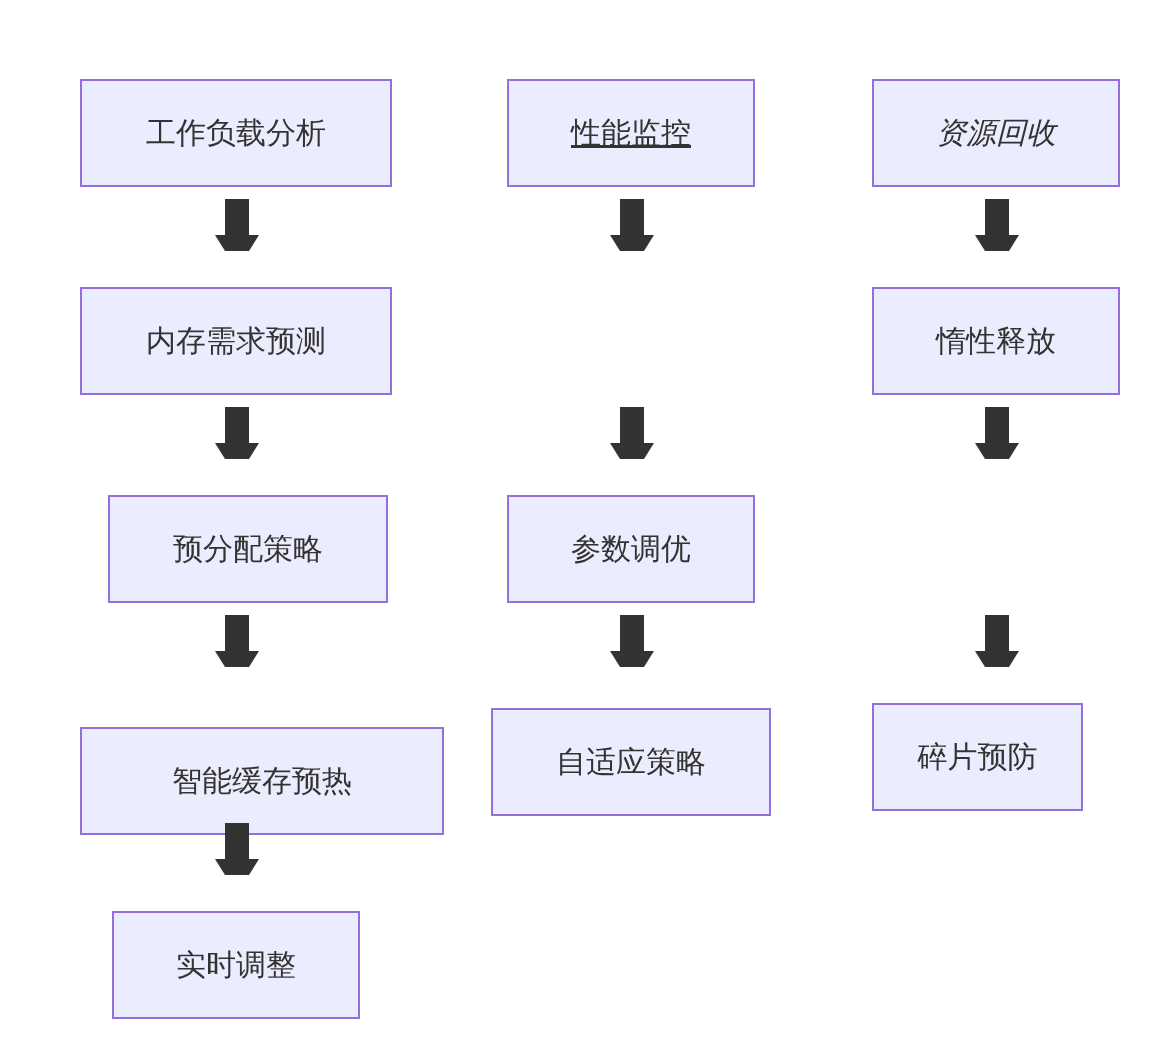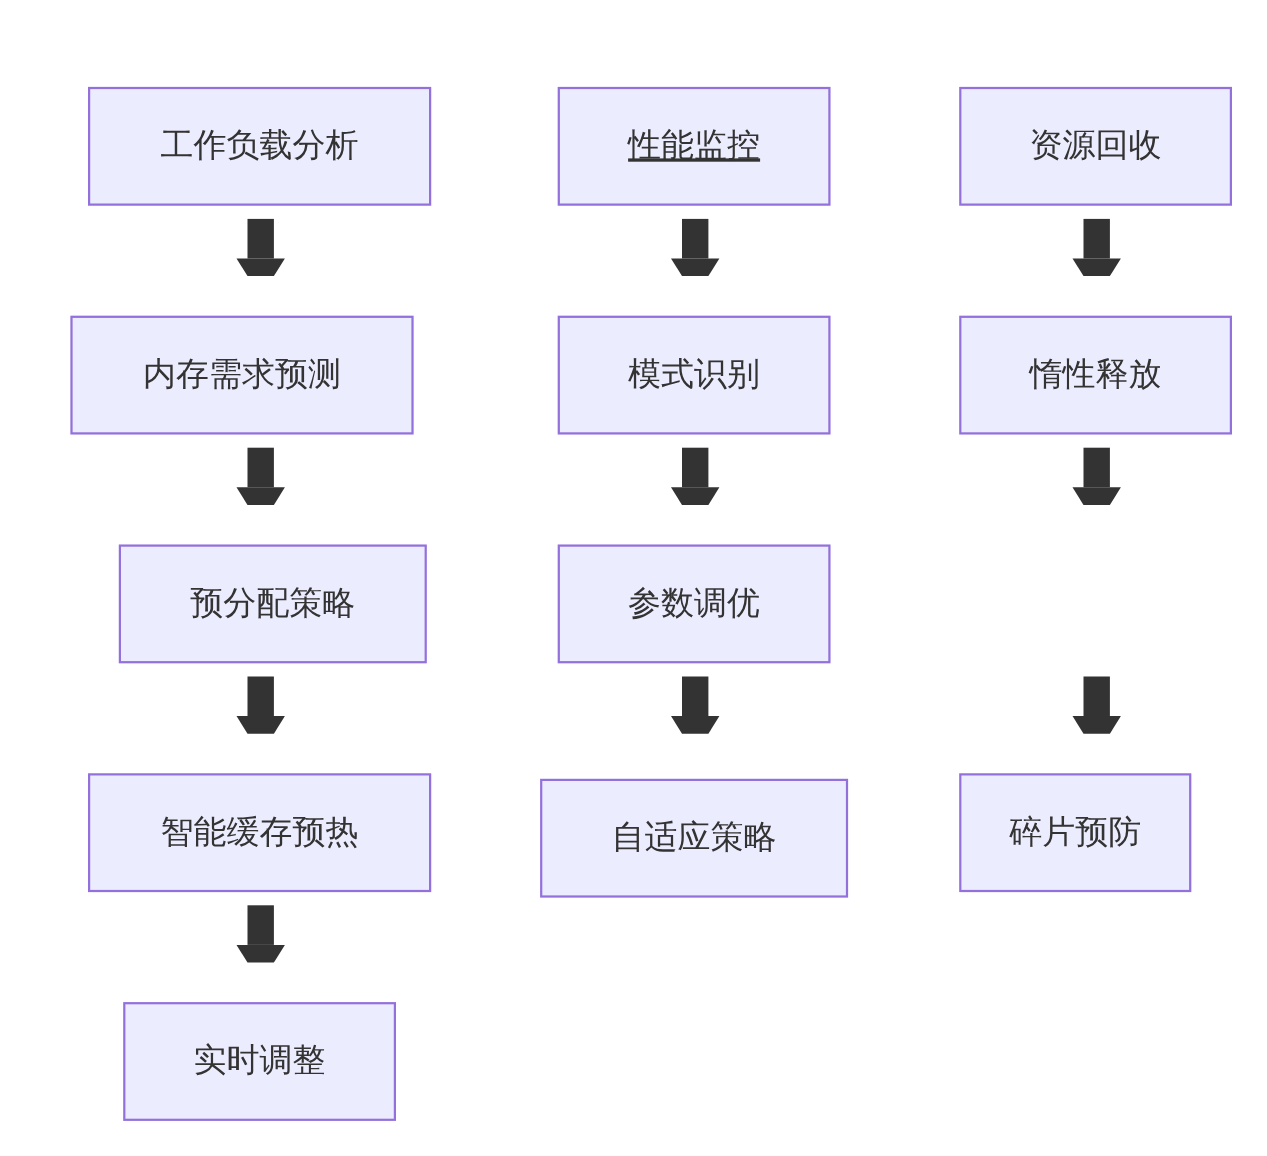--- a/index.html
+++ b/index.html
@@ -49,31 +49,31 @@
   .arrow-head {
     width: 0;
     height: 0;
     border-left: 10px solid transparent;
     border-right: 10px solid transparent;
     border-top: 16px solid var(--arrow-color);
   }
 
   
   .n1  { left: 56px;  top: 55px;  width: 312px; }
-  .n2  { left: 40px;  top: 263px; width: 312px; }
+  .n2  { left: 56px;  top: 263px; width: 312px; }
   .n3  { left: 84px;  top: 471px; width: 280px; }
-  .n4  { left: 56px;  top: 679px; width: 312px; }
+  .n4  { left: 56px;  top: 703px; width: 364px; }
   .n5  { left: 88px;  top: 887px; width: 248px; }
   
   .n6  { left: 483px; top: 55px;  width: 248px; text-decoration: underline; }
   .n7  { left: 483px; top: 263px; width: 248px; }
   .n8  { left: 483px; top: 471px; width: 248px; }
   .n9  { left: 467px; top: 684px; width: 280px; }
   
-  .n10 { left: 848px; top: 55px;  width: 248px; }
+  .n10 { left: 848px; top: 55px;  width: 248px; font-style: italic; }
   .n11 { left: 848px; top: 263px; width: 248px; }
   .n12 { left: 848px; top: 471px; width: 248px; }
   .n13 { left: 848px; top: 679px; width: 211px; }
 
   
   .a-c1 { left: 201px; }
   .a-c2 { left: 596px; }
   .a-c3 { left: 961px; }
   .a-r1 { top: 163px; height: 100px; }
   .a-r2 { top: 371px; height: 100px; }
@@ -85,21 +85,20 @@
 
 <div class="canvas">
 
   <div class="node n1">工作负载分析</div>
   <div class="node n2">内存需求预测</div>
   <div class="node n3">预分配策略</div>
   <div class="node n4">智能缓存预热</div>
   <div class="node n5">实时调整</div>
 
   <div class="node n6">性能监控</div>
-  <div class="node n7">模式识别</div>
   <div class="node n8">参数调优</div>
   <div class="node n9">自适应策略</div>
 
   <div class="node n10">资源回收</div>
   <div class="node n11">惰性释放</div>
   <div class="node n13">碎片预防</div>
 
   <div class="arrow a-c1 a-r1">
     <div class="arrow-line"></div>
     <div class="arrow-head"></div>

